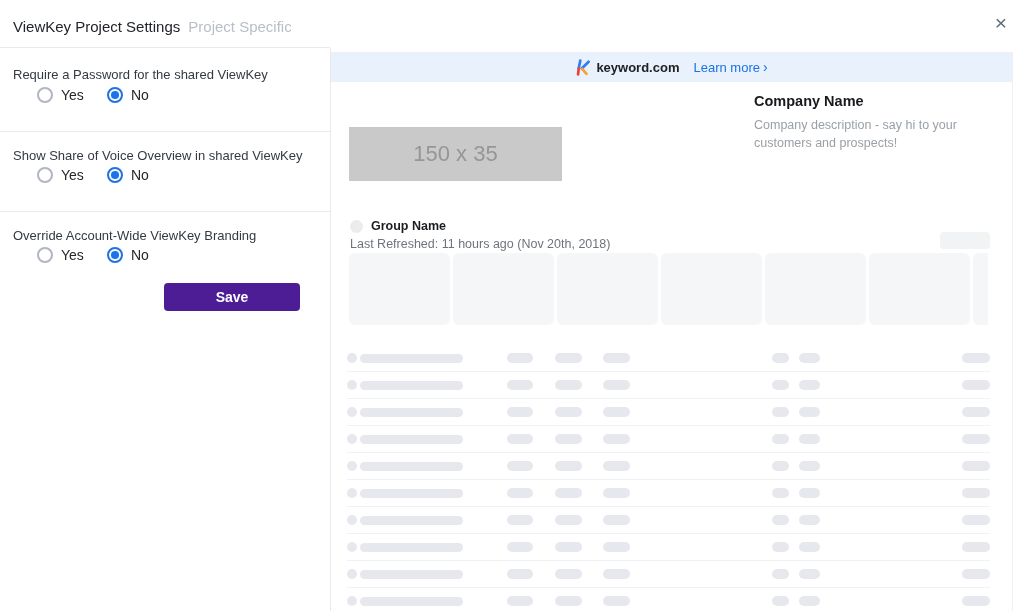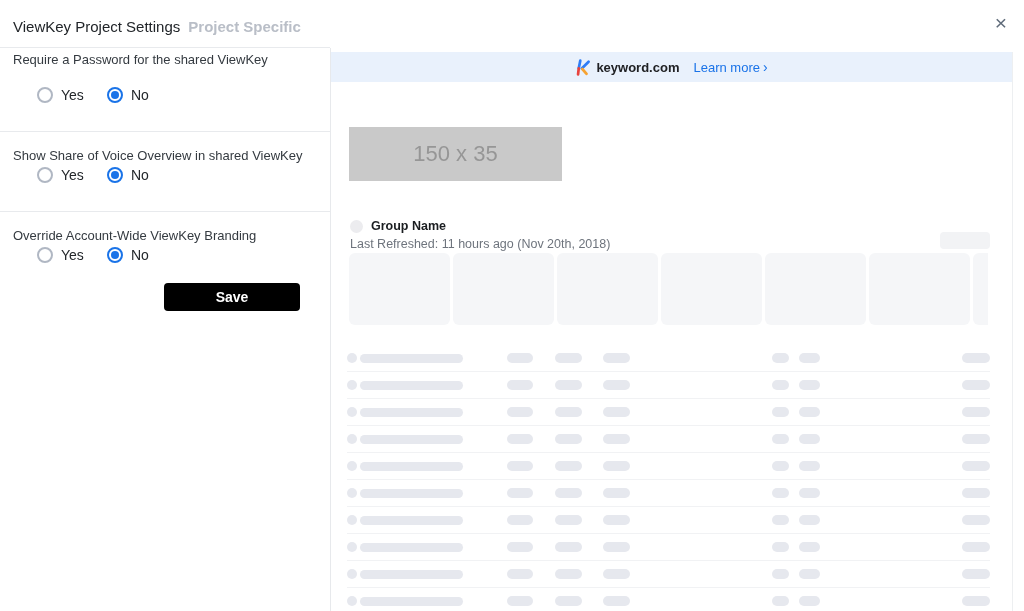--- a/index.html
+++ b/index.html
@@ -8,38 +8,38 @@
 
   
   .close-btn { position:absolute; top:12px; right:17px; font-size:21px; color:#5f6b7a; cursor:pointer; line-height:1; }
 
   
   .v-divider-left  { position:absolute; left:330px; top:48px; width:1px; height:563px; background:#e7e9ec; }
   .v-divider-right { position:absolute; left:1012px; top:52px; width:1px; height:559px; background:#edeff1; }
 
   .panel-title { position:absolute; left:13px; top:18px; white-space:nowrap; }
   .panel-title .t-main { font-size:15px; font-weight:normal; color:#212529; }
-  .panel-title .t-sub  { font-size:15px; color:#b9bec7; margin-left:8px; font-weight:bold;margin-top:23px; }
+  .panel-title .t-sub  { font-size:15px; color:#b9bec7; margin-left:8px; font-weight:normal;margin-top:23px; }
 
   .h-divider { position:absolute; left:0; width:330px; height:1px; background:#e8eaed; }
   .d1 { top:47px; } .d2 { top:131px; } .d3 { top:211px; }
 
   .section-label { position:absolute; left:13px; font-size:13px; color:#343a40; white-space:nowrap; }
-  .sl1 { top:52px; } .sl2 { top:148px; } .sl3 { top:228px; }
+  .sl1 { top:67px; } .sl2 { top:148px; } .sl3 { top:228px; }
 
   .radio-row { position:absolute; left:14px; display:flex; align-items:center;margin-left:23px; }
   .rr1 { top:87px; } .rr2 { top:167px; } .rr3 { top:247px; }
   .radio-option { display:flex; align-items:center; gap:8px; cursor:pointer; }
   .radio-option:first-child { width:70px; }
   .radio { position:relative; width:16px; height:16px; border-radius:50%; border:2px solid #b0b7c3; background:#fff; flex:0 0 16px; }
   .radio.checked { border-color:#1a73e8; }
   .radio.checked::after { content:''; position:absolute; inset:2px; border-radius:50%; background:#1a73e8; }
   .radio-label { font-size:14px; color:#23272b; }
 
-  .save-btn { position:absolute; left:164px; top:283px; width:136px; height:28px; background:#000000; color:#fff;
+  .save-btn { position:absolute; left:164px; top:283px; width:136px; height:28px; background:#4c1d95; color:#fff;
               font-size:14px; font-weight:bold; border:none; border-radius:4px; cursor:pointer;
               font-family:"Liberation Sans", sans-serif; }
 
   
   .banner { position:absolute; left:331px; top:52px; width:681px; height:30px; background:#e9f1fc;
             display:flex; align-items:center; justify-content:center; gap:7px; }
   .banner-text { font-size:13px; color:#202124; }
   .brand-wrap { display:flex; align-items:center; gap:4px;text-align:center; }
   .brand-name { font-size:13px; font-weight:bold; color:#202124; }
   .learn-more { display:flex; align-items:center; gap:3px; margin-left:7px; color:#1a73e8; font-size:13px; cursor:pointer; }
@@ -147,20 +147,24 @@
     <span class="learn-more">
       <span>Learn more</span>
       <span class="chev">›</span>
     </span>
   </div>
 
   <div class="logo-placeholder">
     <span>150 x 35</span>
   </div>
 
+  <div class="company-block">
+    <div class="company-name">Company Name</div>
+    <div class="company-desc">Company description - say hi to your customers and prospects!</div>
+  </div>
 
   <div class="group-row">
     <span class="group-bullet"></span>
     <span class="group-name">Group Name</span>
   </div>
   <div class="last-refreshed">Last Refreshed: 11 hours ago (Nov 20th, 2018)</div>
   <div class="corner-pill"></div>
 
   <div class="cards-strip">
 

